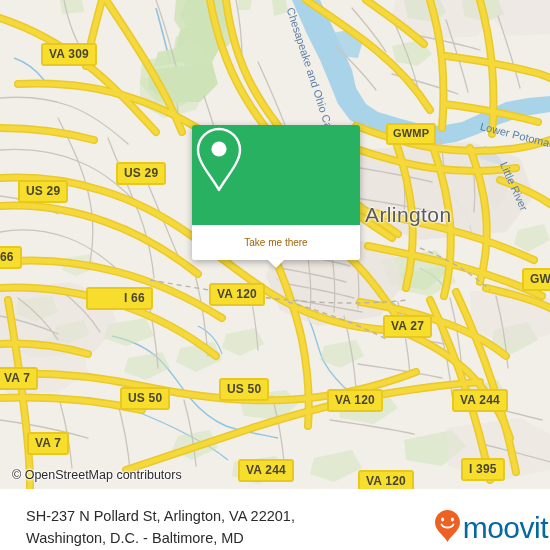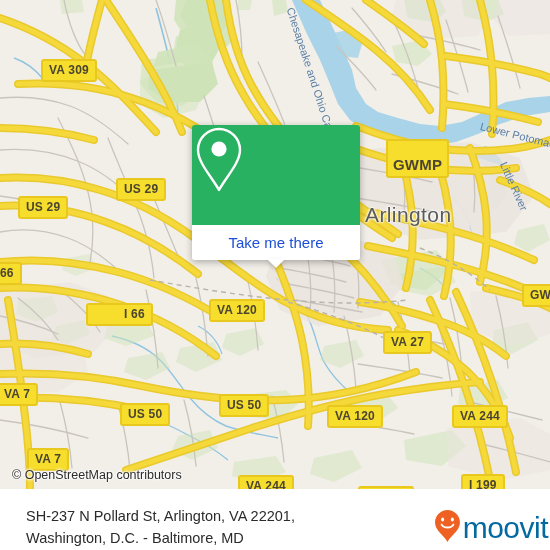--- a/index.html
+++ b/index.html
@@ -49,23 +49,22 @@
     border-radius:3px;
     color:#4a4531;
     font-size:12px;
     font-weight:bold;
     line-height:1;
     padding:3px 6px 4px 6px;
     white-space:nowrap;
     letter-spacing:.2px;
     box-sizing:border-box;
     font-family:"Liberation Sans", sans-serif;
-    margin-top:16px;
-  }
-  .shield.sm{font-size:15px;padding:16px 5px 4px 5px;}
+  }
+  .shield.sm{font-size:11px;padding:3px 5px 4px 5px;}
 
   
   .popup{
     position:absolute;
     left:192px;top:125px;
     width:168px;
     border-radius:3px;
     box-shadow:0 2px 7px rgba(0,0,0,.30);
     overflow:visible;
     z-index:40;
@@ -77,21 +76,21 @@
     display:flex;align-items:center;justify-content:center;
   }
   .popup-bottom{
     background:#fff;
     height:35px;
     border-radius:0 0 3px 3px;
     display:flex;align-items:center;justify-content:center;
     position:relative;
   }
   .popup-bottom .label{
-    font-size:15px;color:#1d4ed8;
+    font-size:10px;color:#a16207;
     font-family:"Liberation Sans", sans-serif;
     text-align:right;
   }
   .popup-tip{
     position:absolute;
     left:50%;bottom:-8px;margin-left:-9px;
     width:0;height:0;
     border-left:9px solid transparent;
     border-right:9px solid transparent;
     border-top:9px solid #fff;
@@ -408,21 +407,21 @@
     <div class="shield" style="left:522px;top:268px;">GW</div>
     <div class="shield" style="left:383px;top:315px;">VA 27</div>
     <div class="shield" style="left:-4px;top:367px;">VA 7</div>
     <div class="shield" style="left:120px;top:387px;">US 50</div>
     <div class="shield" style="left:219px;top:378px;">US 50</div>
     <div class="shield" style="left:327px;top:389px;">VA 120</div>
     <div class="shield" style="left:452px;top:389px;">VA 244</div>
     <div class="shield" style="left:27px;top:432px;">VA 7</div>
     <div class="shield" style="left:238px;top:459px;">VA 244</div>
     <div class="shield" style="left:358px;top:470px;">VA 120</div>
-    <div class="shield" style="left:461px;top:458px;">I 199</div>
+    <div class="shield" style="left:461px;top:458px;">I 395</div>
 
     <div class="place-label city-label" style="left:365px;top:203px;">Arlington</div>
 
     <div class="place-label water-label" style="left:296px;top:6px;transform:rotate(72deg);transform-origin:left top;">Chesapeake and Ohio Canal</div>
     <div class="place-label water-label" style="left:482px;top:120px;transform:rotate(14deg);transform-origin:left top;">Lower Potomac R</div>
     <div class="place-label water-label" style="left:509px;top:160px;transform:rotate(66deg);transform-origin:left top;">Little River</div>
 
     <div class="popup">
       <div class="popup-top">
         <span>

